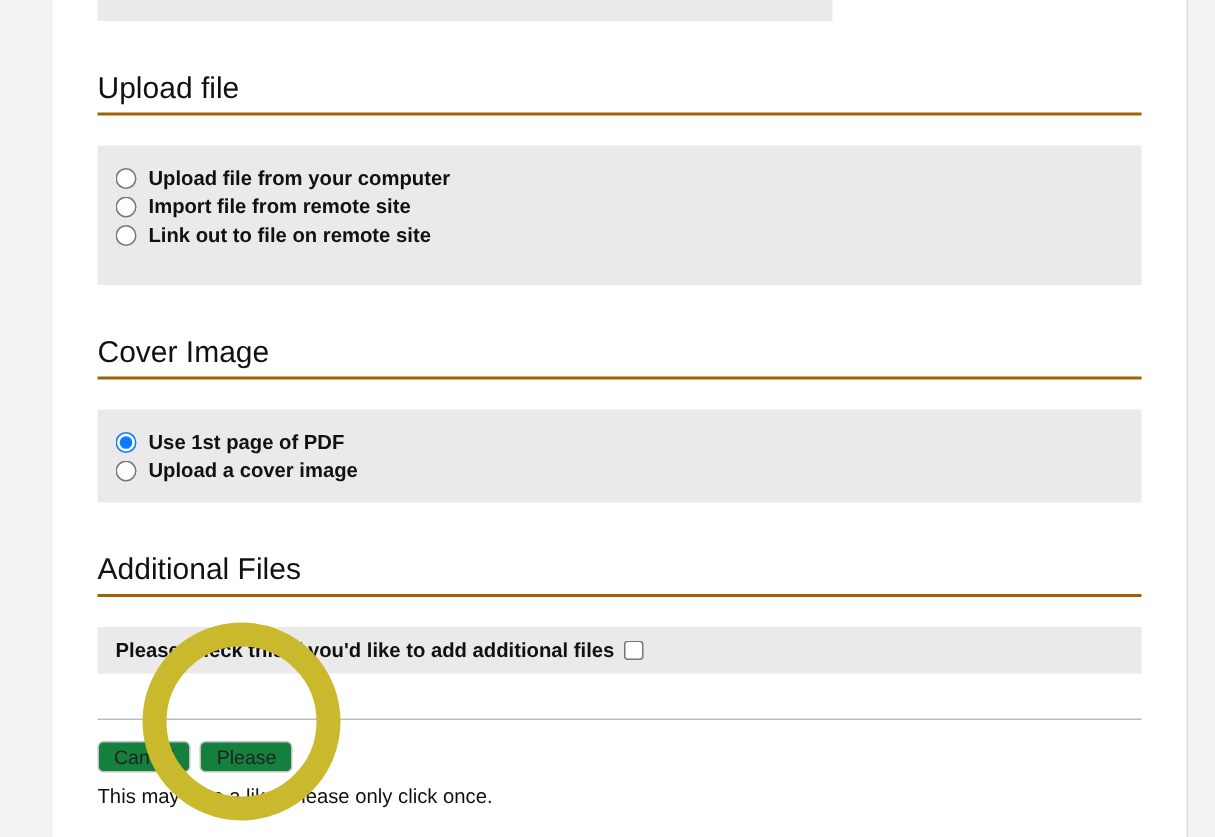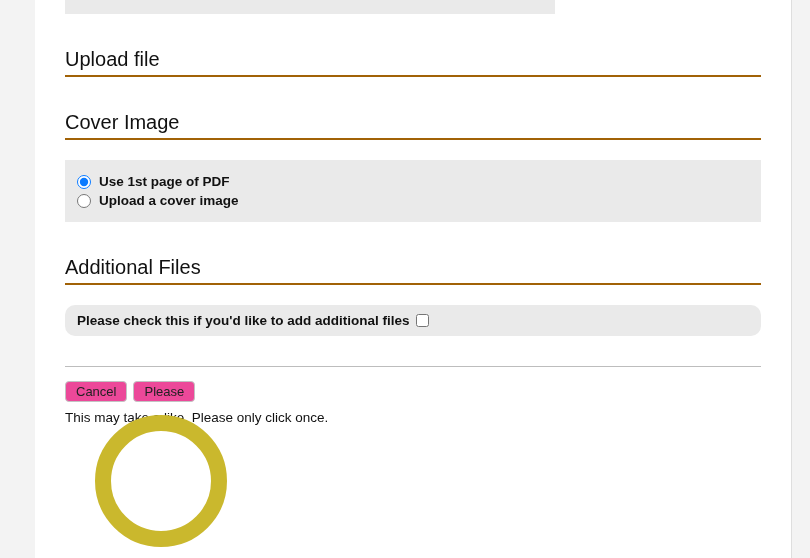--- a/index.html
+++ b/index.html
@@ -57,21 +57,20 @@
     .option-row label {
       font-size: 13.5px;
       font-weight: 700;
       color: #111;
     }
     .inline-box {
       background: #eaeaea;
       padding: 8px 12px;
       display: flex;
       align-items: center;
-      border-radius: 10px;
     }
     .inline-box label {
       font-size: 13.5px;
       font-weight: 700;
       color: #111;
       margin-right: 6px;
     }
     .inline-box input[type="checkbox"] {
       width: 13px;
       height: 13px;
@@ -83,21 +82,21 @@
       margin-bottom: 14px;
     }
     .button-row {
       display: flex;
       gap: 6px;
       margin-bottom: 8px;
     }
     .btn {
       font-size: 13px;
       padding: 2px 10px;
-      background: #ec4899;
+      background: #15803d;
       border: 1px solid #c3c3c3;
       border-radius: 4px;
       color: #222;
       cursor: pointer;
       font-family: inherit;
     }
     .notice {
       font-size: 13.5px;
       color: #111;
     }
@@ -118,20 +117,34 @@
   </style>
 </head>
 <body>
 
 <div class="container">
 
   <div class="spacer-box"></div>
 
   <div class="section">
     <h2 class="section-title">Upload file</h2>
+    <div class="option-box">
+      <div class="option-row">
+        <input type="radio" name="uploadfile" style="">
+        <label>Upload file from your computer</label>
+      </div>
+      <div class="option-row">
+        <input type="radio" name="uploadfile" style="">
+        <label>Import file from remote site</label>
+      </div>
+      <div class="option-row">
+        <input type="radio" name="uploadfile" style="">
+        <label>Link out to file on remote site</label>
+      </div>
+    </div>
   </div>
 
   <div class="section">
     <h2 class="section-title">Cover Image</h2>
     <div class="option-box" style="padding-bottom:12px;">
       <div class="option-row">
         <input type="radio" name="coverimage" checked="" style="">
         <label>Use 1st page of PDF</label>
       </div>
       <div class="option-row">

